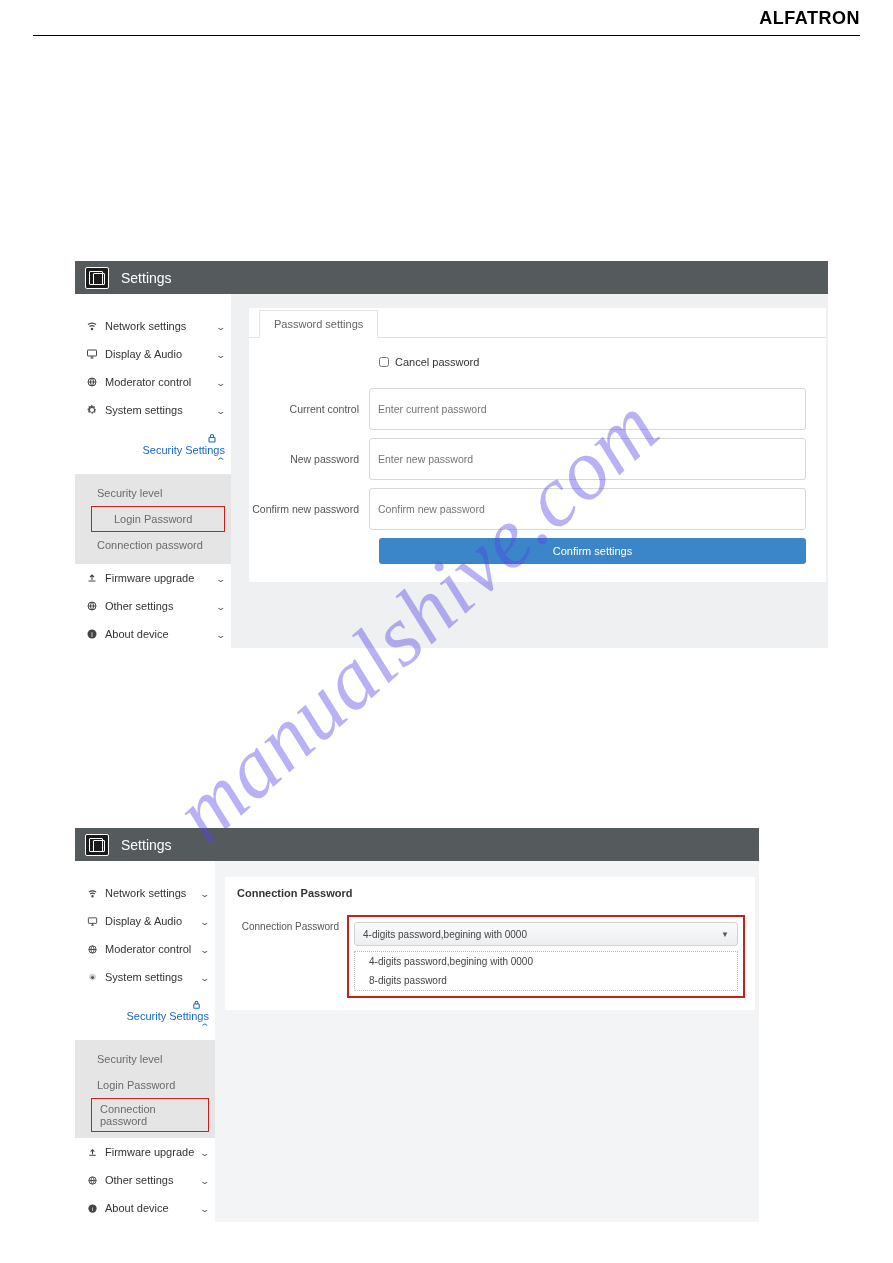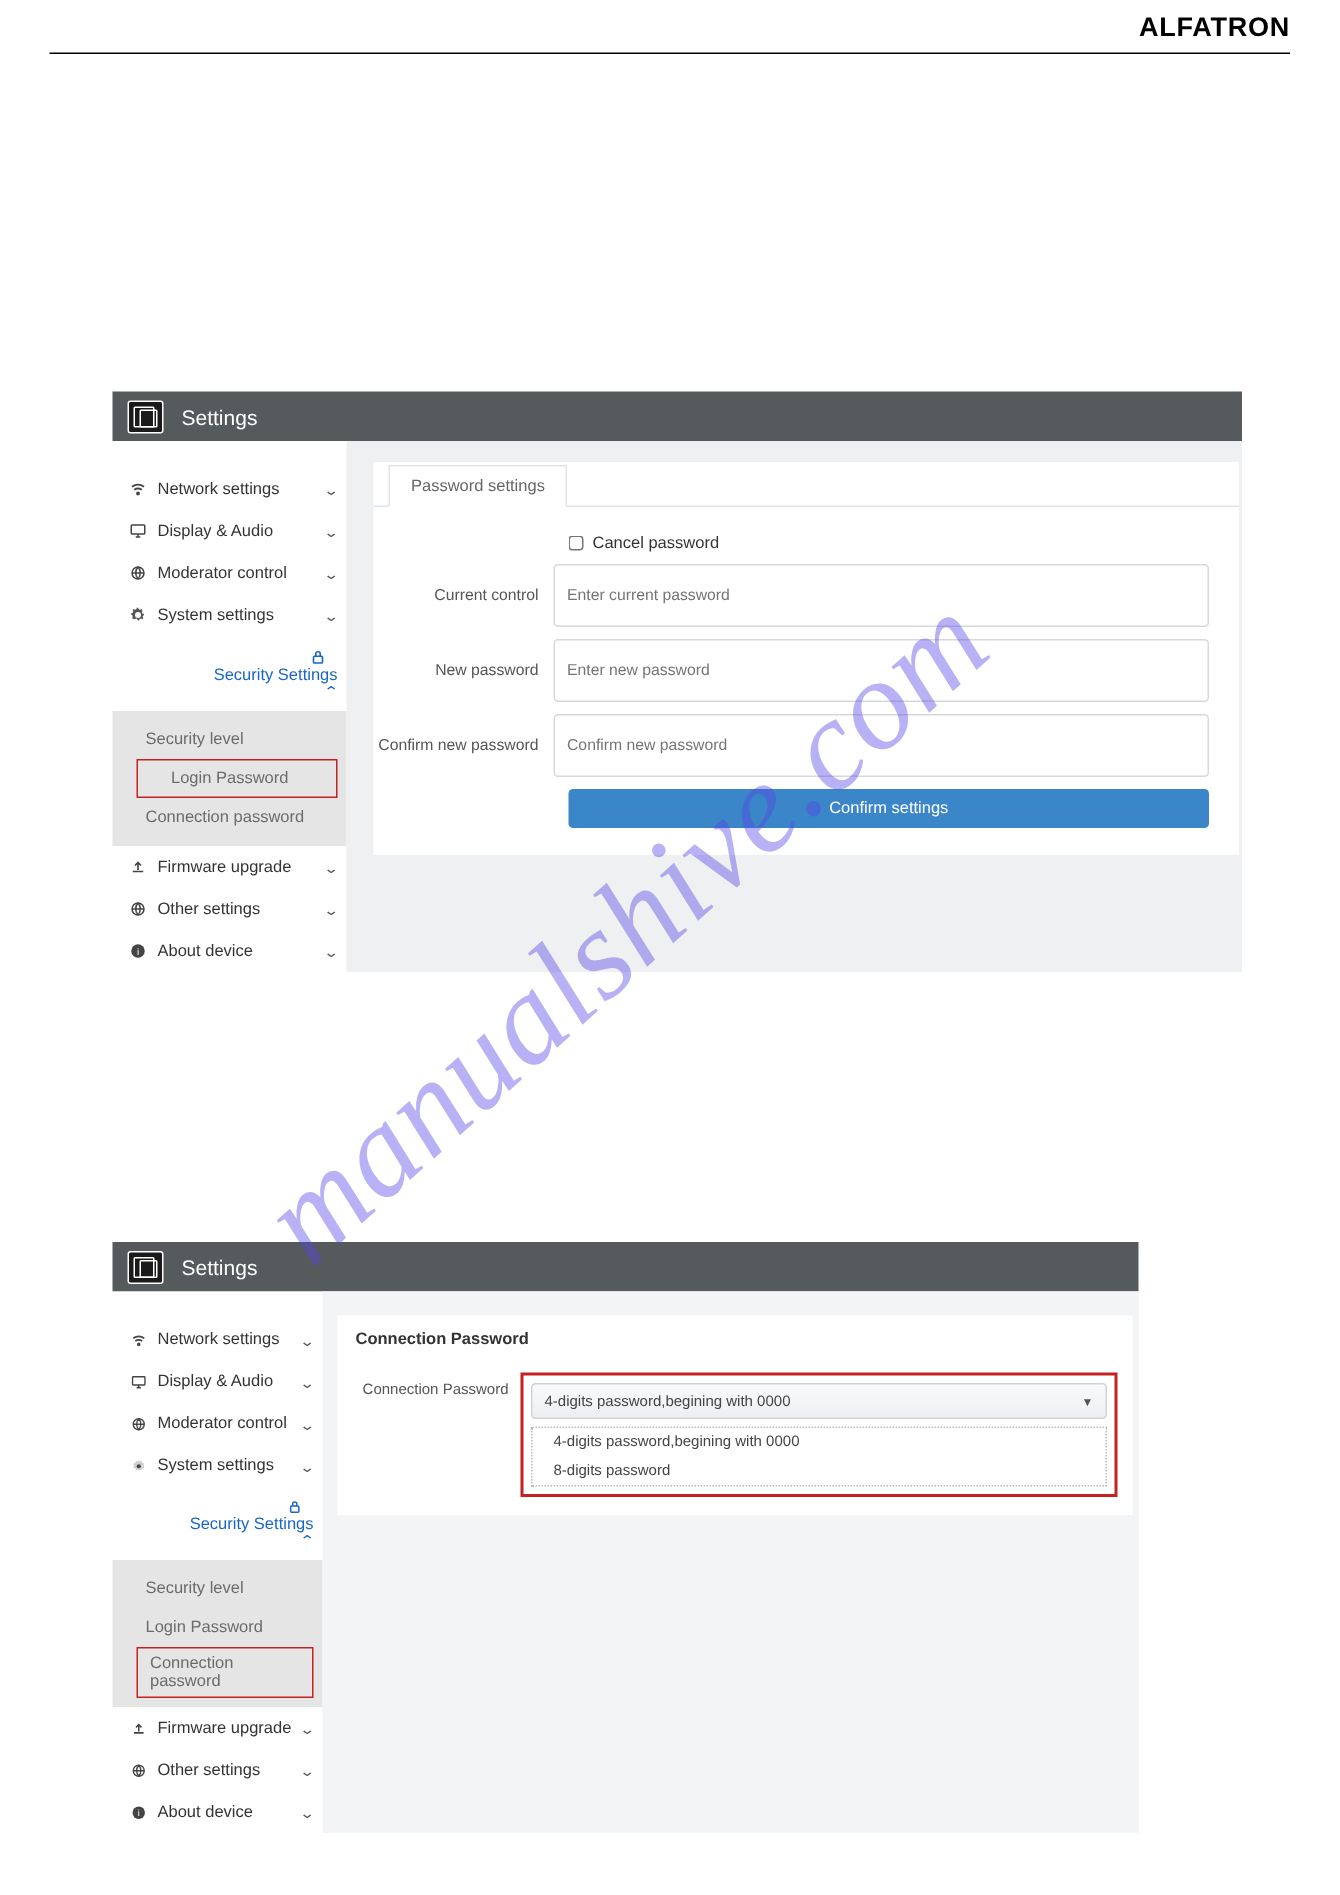--- a/index.html
+++ b/index.html
@@ -143,21 +143,21 @@
   .form-field input[type=text] {
     width: 100%;
     height: 42px;
     border: 1px solid #d6d8db;
     border-radius: 3px;
     padding: 0 8px;
     font-size: 10.5px;
     color: #999;
     background: #fff;
   }
-  .cancel-row { display:flex; align-items:center; padding-left: 130px; margin-bottom: 8px; }
+  .cancel-row { display:flex; align-items:center; padding-left: 130px; margin-bottom: 20px; }
   .cancel-row input { margin-right: 6px; width:10px; height:10px; }
   .cancel-row span { font-size: 11px; color: #333; }
   .confirm-btn {
     display: block;
     width: calc(100% - 140px);
     margin-left: 130px;
     margin-top: 4px;
     background: #3b86c8;
     color: #fff;
     text-align: center;

